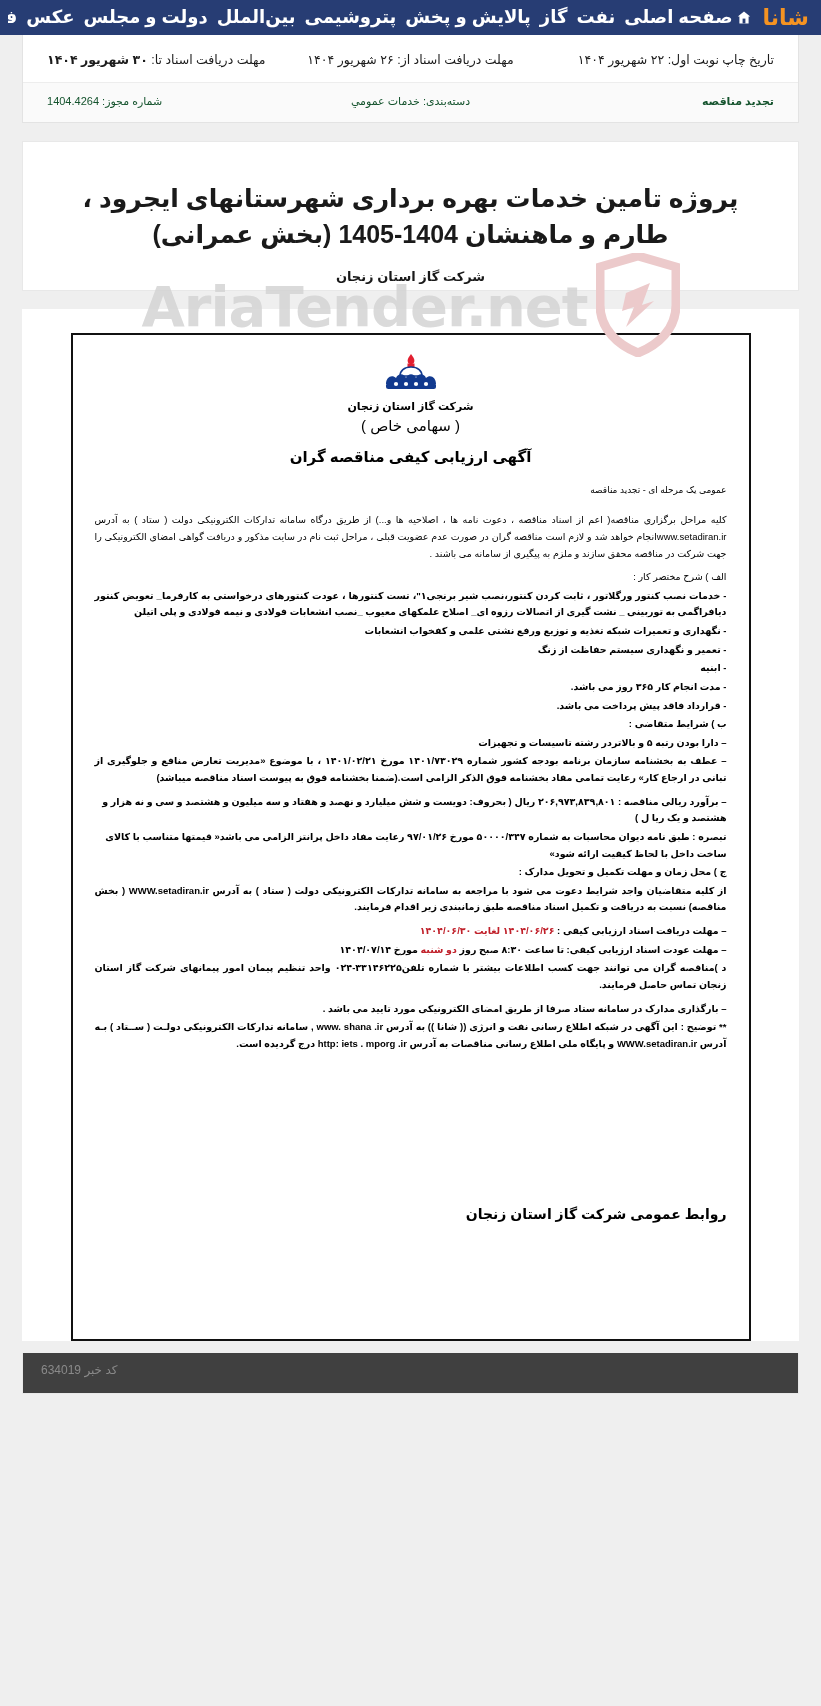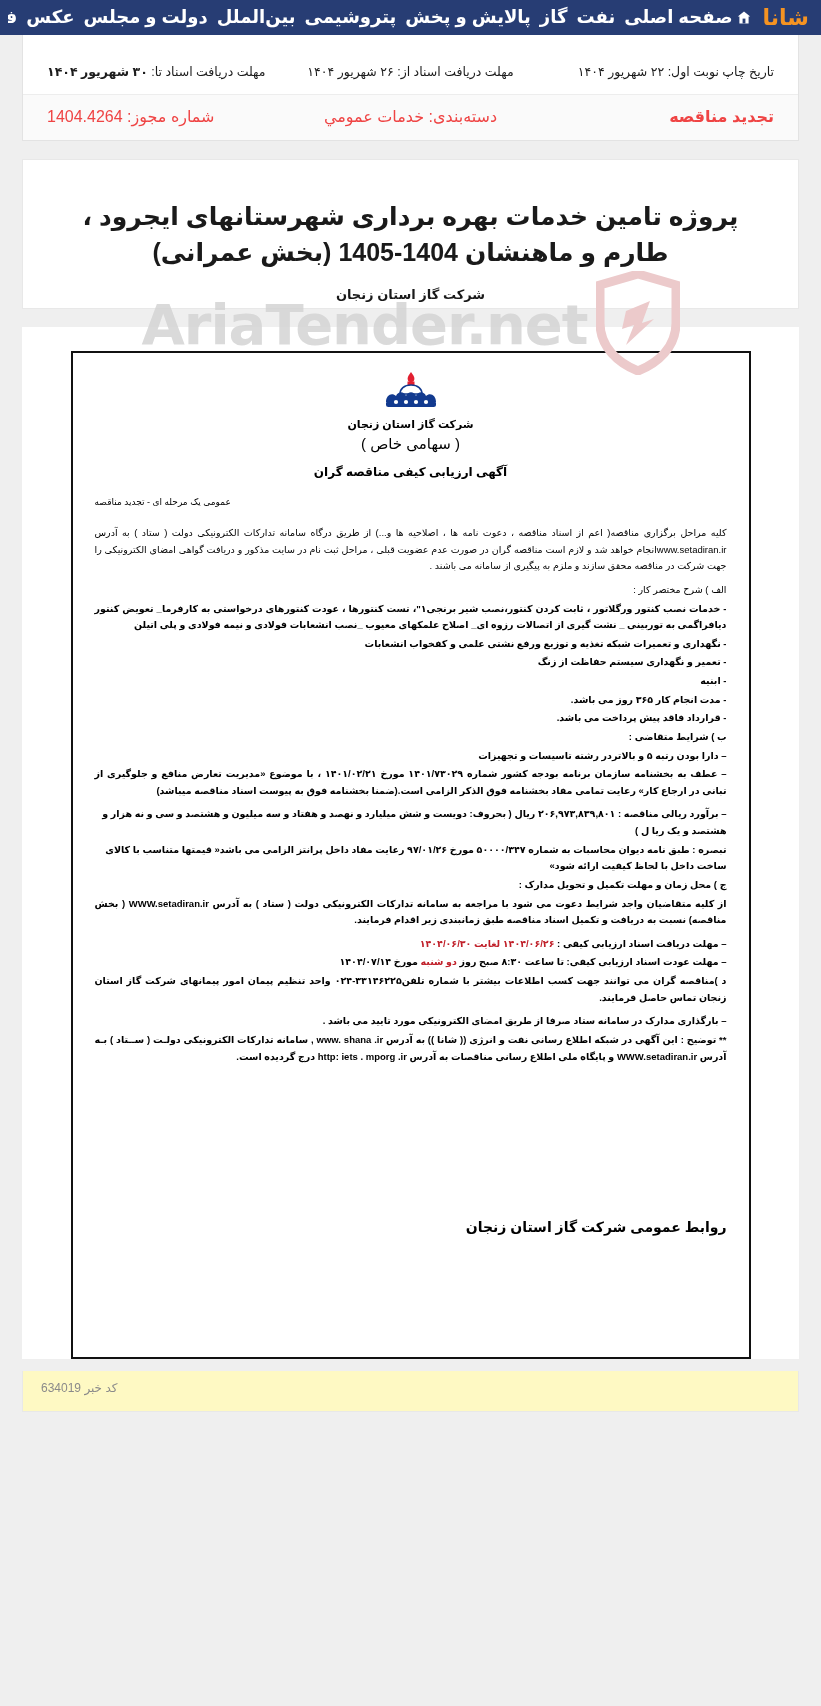--- a/index.html
+++ b/index.html
@@ -78,36 +78,35 @@
     gap: 0;
     border-bottom: 1px solid #ededed;
   }
   .meta-top .cell {
     flex: 1 1 33.33%;
     font-size: 12.5px;
     color: #1c1c1c;
     line-height: 1.85;
     text-align: center;
     padding: 0 6px;
-    margin-top: 12px;
   }
   .meta-top .cell:first-child { text-align: right; }
   .meta-top .cell:last-child { text-align: left; }
   .meta-top b { font-weight: bold; }
 
   .meta-bottom {
     display: flex;
     direction: rtl;
     padding: 12px 18px 14px 18px;
     background: #fafafa;
   }
   .meta-bottom .cell {
     flex: 1 1 33.33%;
-    font-size: 16px;
-    color: #ef4444;
+    font-size: 11px;
+    color: #14532d;
     text-align: center;
     padding: 0 6px;
   }
   .meta-bottom .cell:first-child { text-align: right; font-weight: bold; }
   .meta-bottom .cell:last-child { text-align: left; }
 
   
   .title-card {
     background: #ffffff;
     margin: 18px 22px 0 22px;
@@ -182,26 +181,26 @@
   .doc-logo { text-align: center; margin-bottom: 2px; }
   .doc-co {
     text-align: center;
     font-size: 11px;
     font-weight: bold;
     line-height: 1.5;
   }
   .doc-co .small { font-size: 15px; font-weight: normal; }
   .doc-head {
     text-align: center;
-    font-size: 12px;
+    font-size: 15px;
     font-weight: bold;
     margin: 7px 0 12px 0;
   }
   .doc-sub {
-    text-align: left;
+    text-align: right;
     font-size: 9px;
     margin-bottom: 14px;
   }
   .doc p {
     text-align: justify;
     margin-bottom: 7px;
     font-weight: bold;
   }
   .doc p.just { text-align: justify; text-align-last: right; }
   .doc p.rt { text-align: right; }
@@ -212,21 +211,21 @@
     margin-top: 150px;
     font-size: 14px;
     font-weight: bold;
     text-align: right;
   }
 
   
   .news-code {
     margin: 12px 22px 0 22px;
     padding: 10px 18px 16px 18px;
-    background: #fef9c3;
+    background: #404040;
     border: 1px solid #e8e8e8;
     border-top: none;
     text-align: left;
     direction: rtl;
     font-size: 12px;
     color: #8a8a8a;
   }
 </style>
 </head>
 <body>

